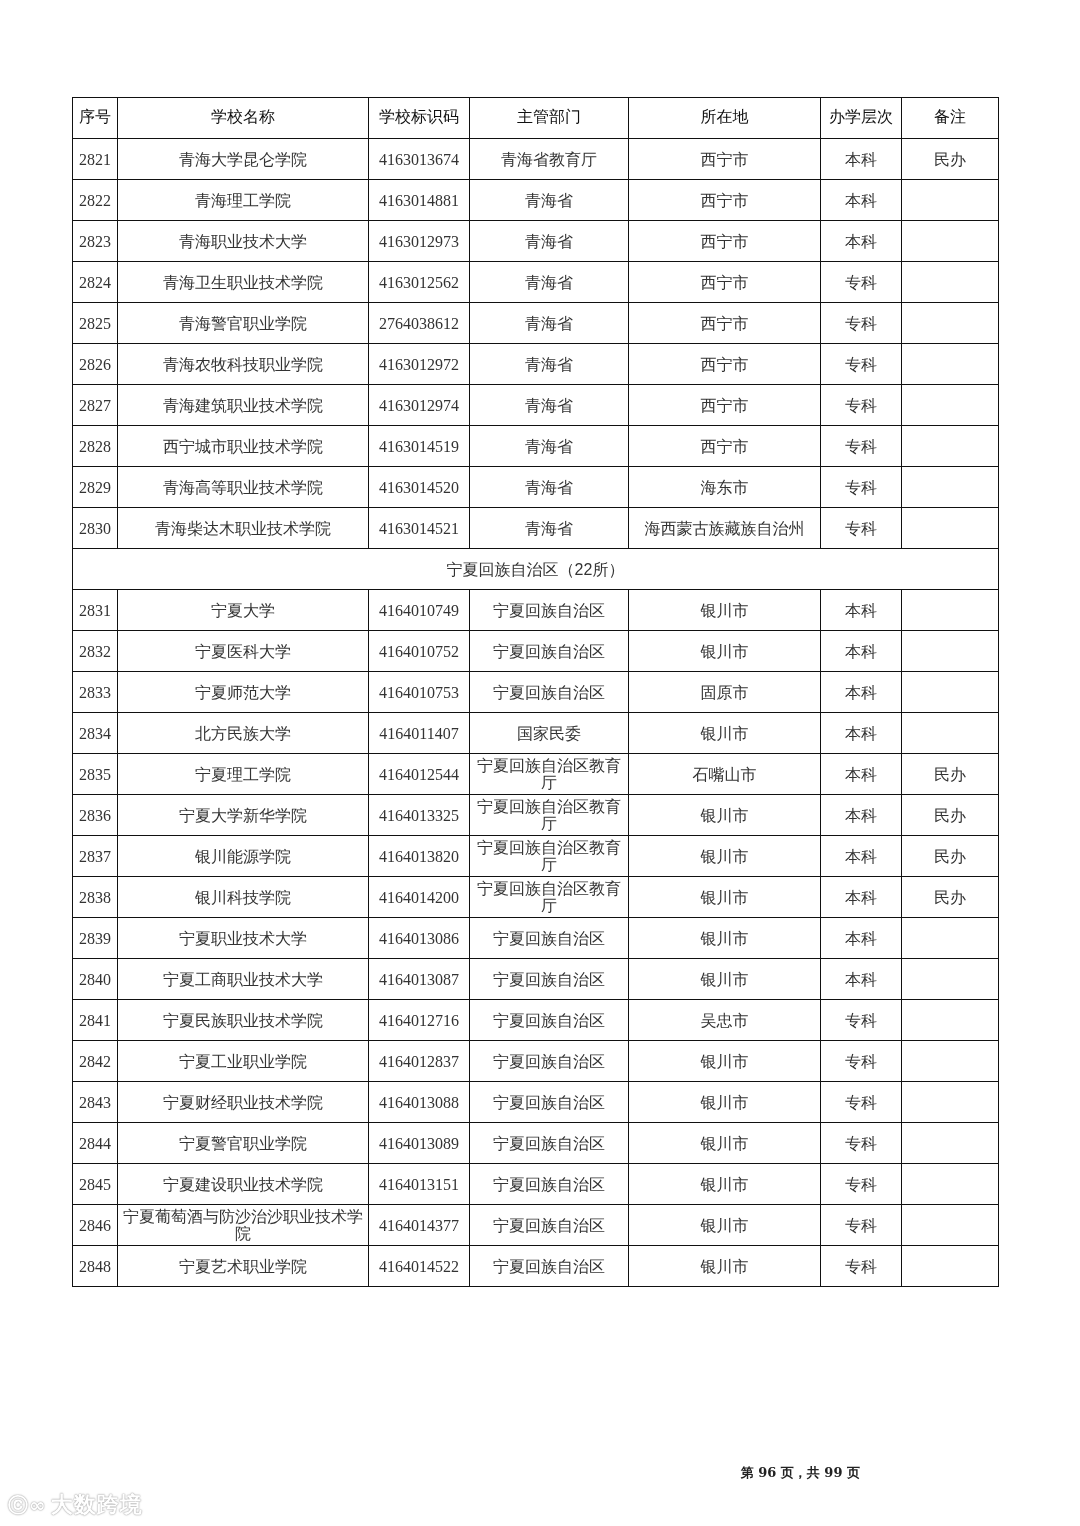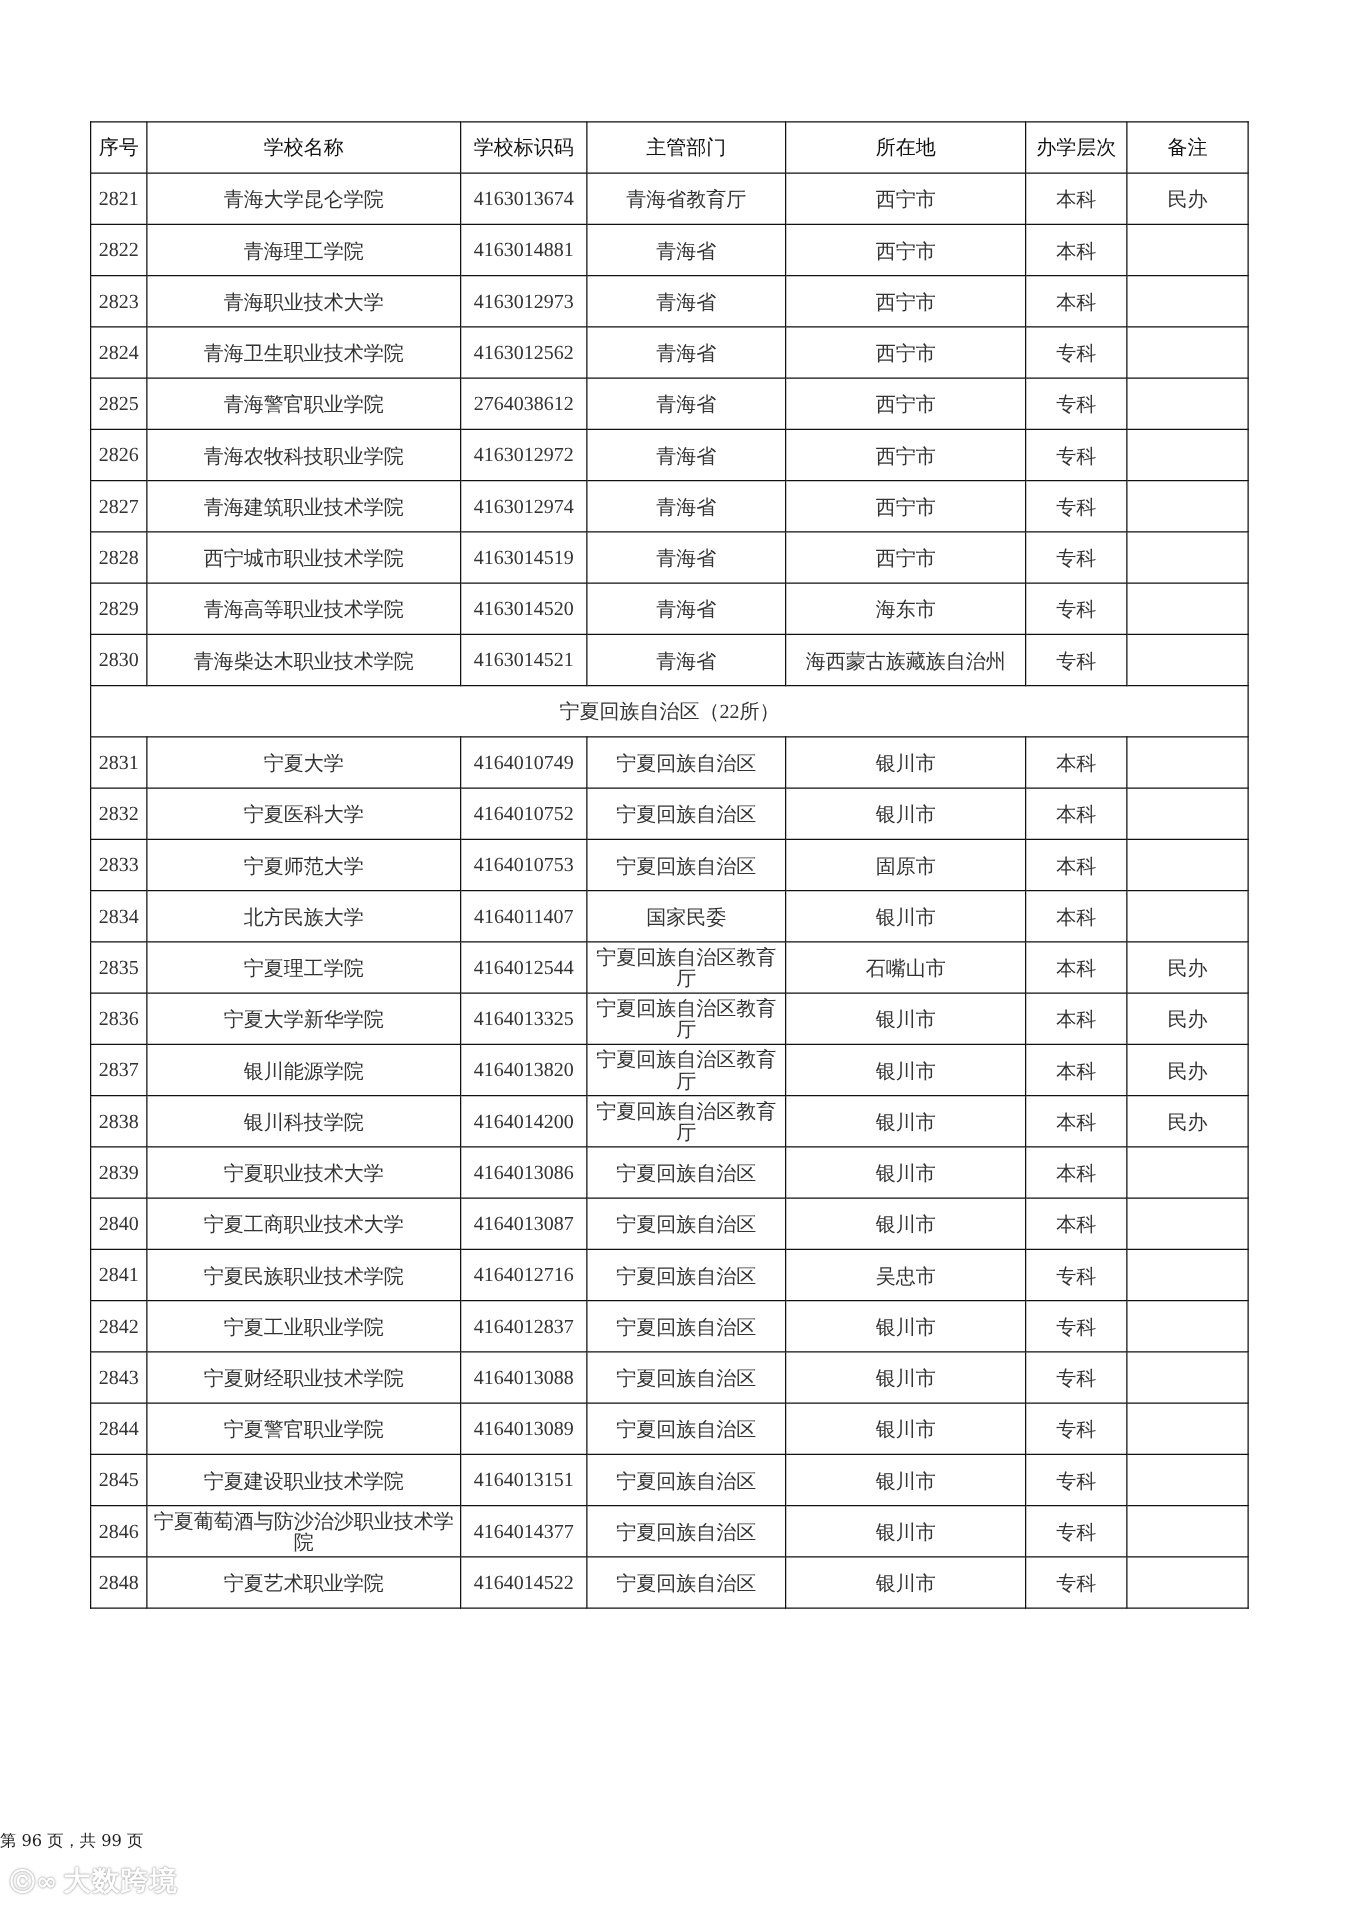--- a/index.html
+++ b/index.html
@@ -3,30 +3,30 @@
 <meta charset="utf-8">
 <style>
   html, body { margin: 0; padding: 0; background: #ffffff; }
   body { width: 1080px; height: 1526px; position: relative; overflow: hidden;
          font-family: "DejaVu Serif", "Liberation Serif", serif; color: #2a2a2a; }
   .page { position: absolute; left: 0; top: 0; width: 1080px; height: 1526px; }
   table.schools { position: absolute; left: 72px; top: 97px; border-collapse: collapse;
                   table-layout: fixed; width: 926px; }
   table.schools td, table.schools th { border: 1.5px solid #111; padding: 0; text-align: center;
                   vertical-align: middle; font-size: 16px; line-height: 17px; overflow: hidden; }
-  table.schools th { font-family: Liberation Sans, sans-serif; font-weight: normal;
+  table.schools th { font-family: Liberation Mono, monospace; font-weight: normal;
                   font-size: 16px; color: #111; height: 40px; margin-left: 30px; }
   table.schools td { height: 40px; color: #333; }
   td.idx { font-family: "Liberation Serif", serif; font-size: 16px; text-align: left; padding-left: 3px; }
   td.code { font-family: "Liberation Serif", serif; font-size: 16.5px; }
-  td.section { text-align: left; padding-left: 4px; font-family: Liberation Serif, serif;
+  td.section { text-align: left; padding-left: 4px; font-family: Liberation Sans, sans-serif;
                font-size: 15.5px; color: #111; }
   td.wrap { line-height: 18px; font-size: 16px; }
-  .footer { position: absolute; left: 0; width: 860px; top: 1464px; text-align: left;
-            font-size: 13px; color: #222; }
+  .footer { position: absolute; left: 0; width: 860px; top: 1464px; text-align: right;
+            font-size: 13px; color: #222; font-weight: bold; }
   .watermark { position: absolute; left: 8px; top: 1490px; font-family: "DejaVu Sans", sans-serif;
                font-size: 22px; font-weight: bold; color: #ffffff;
                text-shadow: 0 0 1px #999, 0 0 2px #aaa; letter-spacing: 1px; text-align: right; }
   .watermark .logo { font-size: 20px; margin-right: 4px; }
 </style>
 </head>
 <body>
 
 <div class="page">
   <table class="schools">

